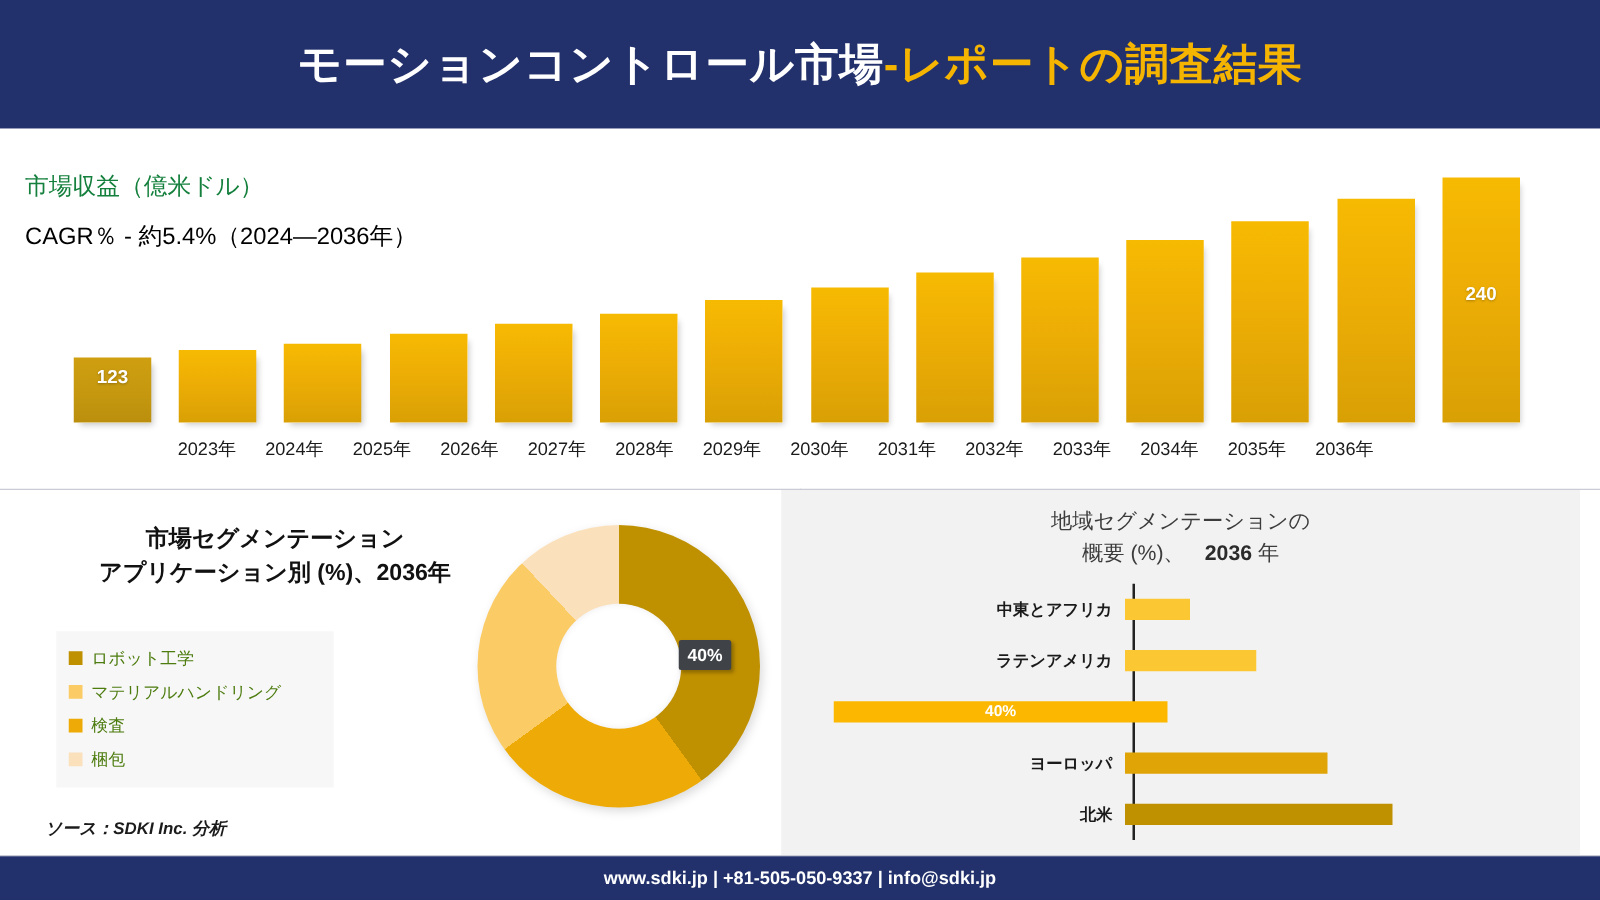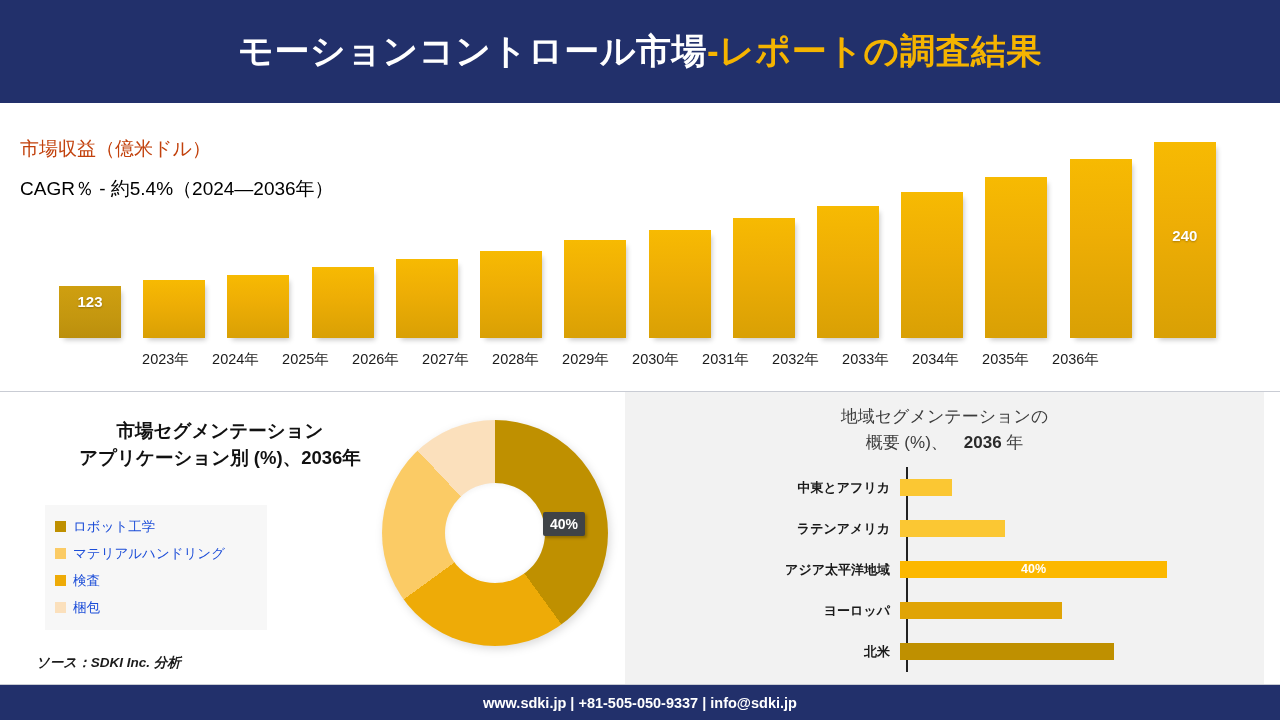--- a/index.html
+++ b/index.html
@@ -38,21 +38,21 @@
   #top-section {
     position: absolute;
     left: 0; top: 103px;
     width: 1280px; height: 288px;
     background: #ffffff;
   }
   #revenue-label {
     position: absolute;
     left: 20px; top: 33px;
     font-size: 19px;
-    color: #c2410c;
+    color: #15803d;
     white-space: nowrap;
   }
   #cagr-label {
     position: absolute;
     left: 20px; top: 73px;
     font-size: 19px;
     color: #000000;
     white-space: nowrap;
   }
 
@@ -152,21 +152,21 @@
     align-items: center;
     height: 27px;
   }
   .legend-swatch {
     width: 11px; height: 11px;
     margin-right: 7px;
     flex: 0 0 auto;
   }
   .legend-text {
     font-size: 13.5px;
-    color: #1d4ed8;
+    color: #4d7c0f;
     white-space: nowrap;
     text-align: right;
   }
 
   #donut-wrap {
     position: absolute;
     left: 382px; top: 28px;
     width: 226px; height: 226px;
   }
   #donut {
@@ -431,21 +431,20 @@
     </div>
 
     <div class="region-row" style="top:41px">
       <div class="region-label">ラテンアメリカ</div>
       <div class="region-bar-wrap">
         <div class="region-bar" style="width:105px;background:#fbc733"></div>
       </div>
     </div>
 
     <div class="region-row" style="top:82px">
-      <div class="region-label">アジア太平洋地域</div>
       <div class="region-bar-wrap">
         <div class="region-bar" style="width:267px;background:#fcb800">
           <span class="region-bar-value">40%</span>
         </div>
       </div>
     </div>
 
     <div class="region-row" style="top:123px">
       <div class="region-label">ヨーロッパ</div>
       <div class="region-bar-wrap">

